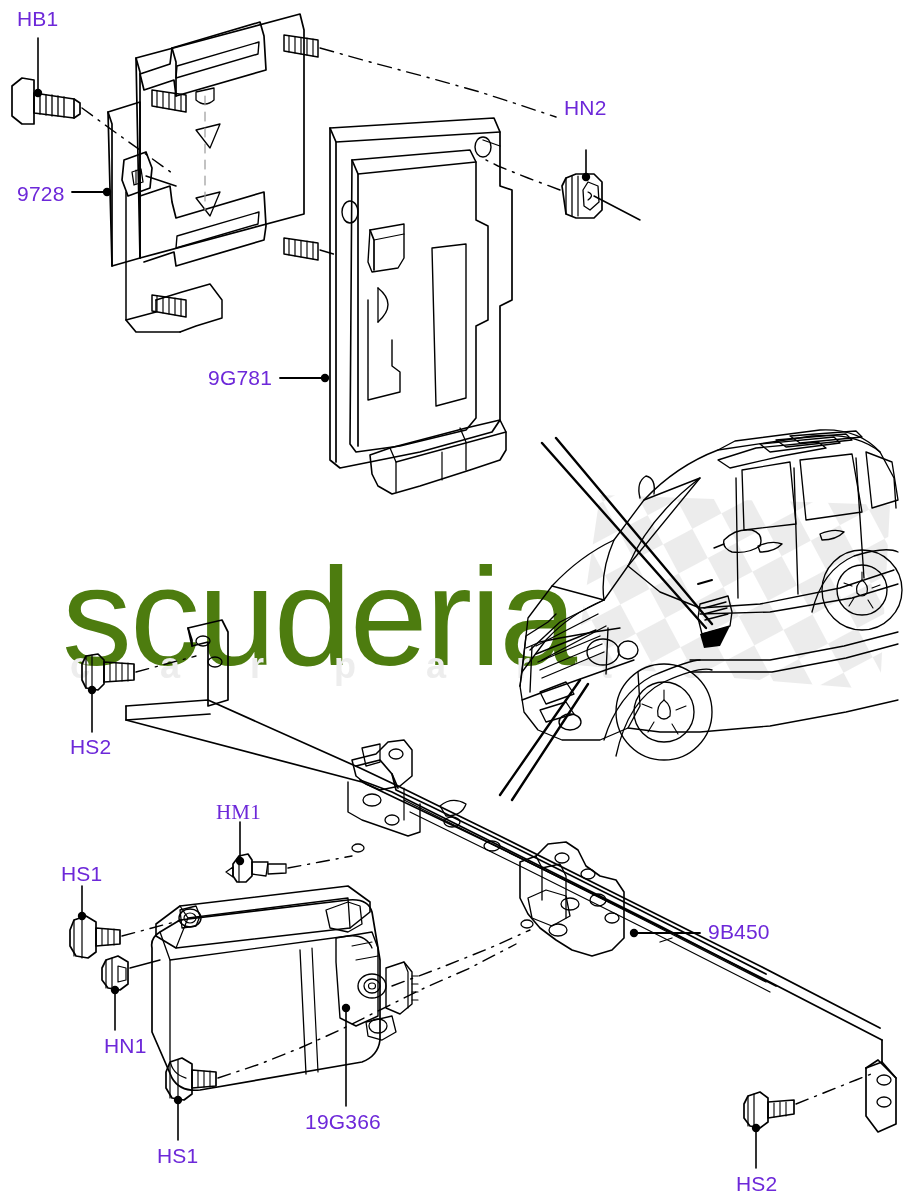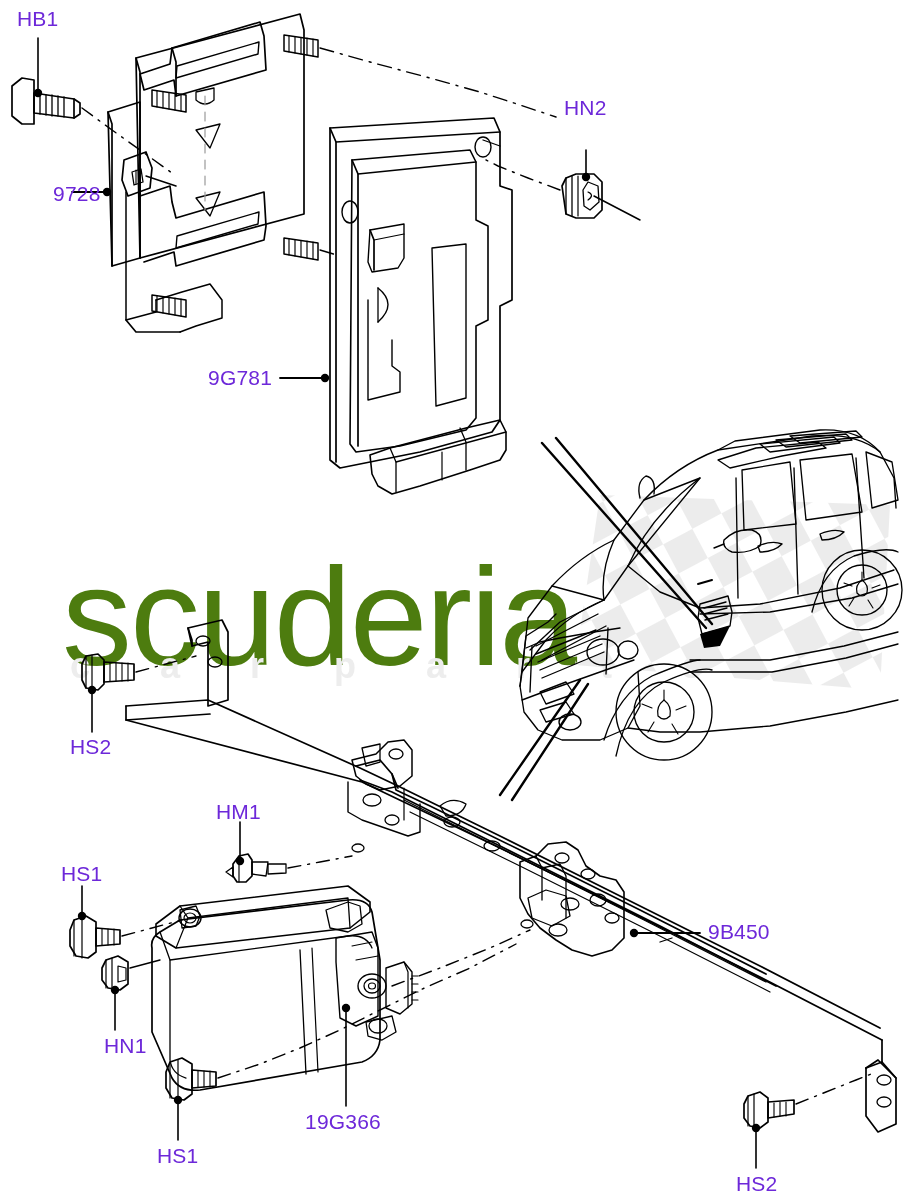--- a/index.html
+++ b/index.html
@@ -456,29 +456,29 @@
         <circle cx="756" cy="1128" r="4.2" fill="#000" stroke="none"></circle>
         <path d="M756,1129 L756,1168" stroke-width="1.6"></path>
       </g>
       <path d="M796,1104 L826,1092 L856,1080 L876,1072" stroke-width="1.4" stroke-dasharray="13 7 2 7"></path>
 
     </g>
   </svg>
 
   <div class="lbl" style="left:17px; top:7px;">HB1</div>
 
-  <div class="lbl" style="left:17px; top:182px;margin-left:36px;">9728</div>
+  <div class="lbl" style="left:17px; top:182px;">9728</div>
 
   <div class="lbl" style="left:564px; top:96px;">HN2</div>
 
   <div class="lbl" style="left:208px; top:366px;">9G781</div>
 
   <div class="lbl" style="left:70px; top:735px;">HS2</div>
 
-  <div class="lbl" style="left:216px; top:800px;">HM1</div>
+  <div class="lbl" style="left:216px; top:800px;font-family:Liberation Serif, serif;">HM1</div>
 
   <div class="lbl" style="left:61px; top:862px;">HS1</div>
 
   <div class="lbl" style="left:92px; top:1034px;margin-left:12px;">HN1</div>
 
   <div class="lbl" style="left:157px; top:1144px;">HS1</div>
 
   <div class="lbl" style="left:305px; top:1110px;text-align:center;">19G366</div>
 
   <div class="lbl" style="left:708px; top:920px;">9B450</div>

